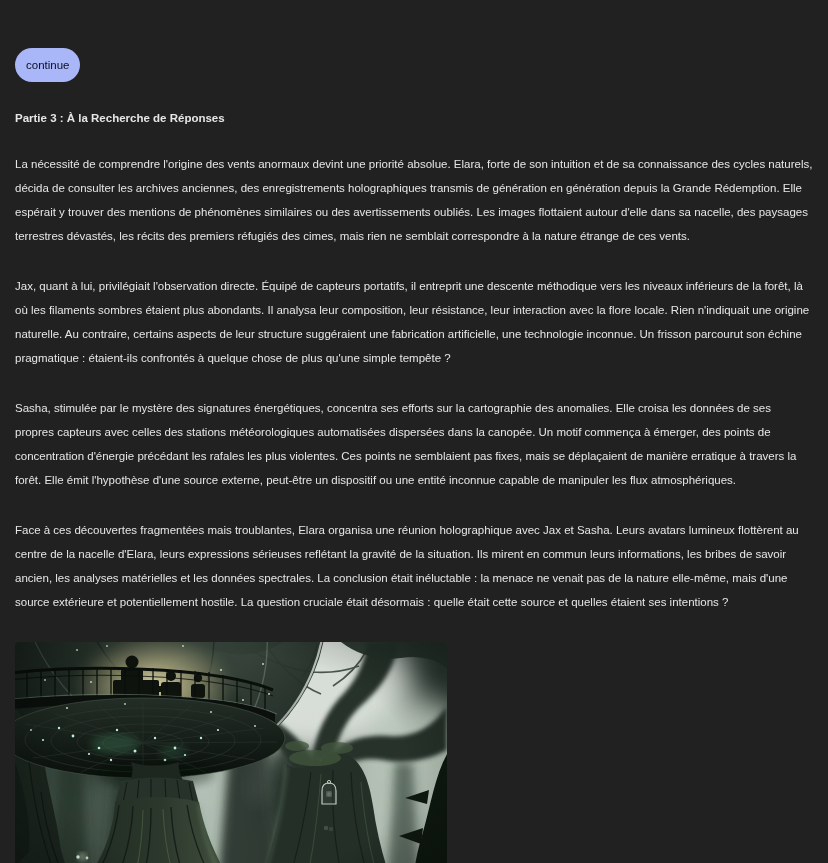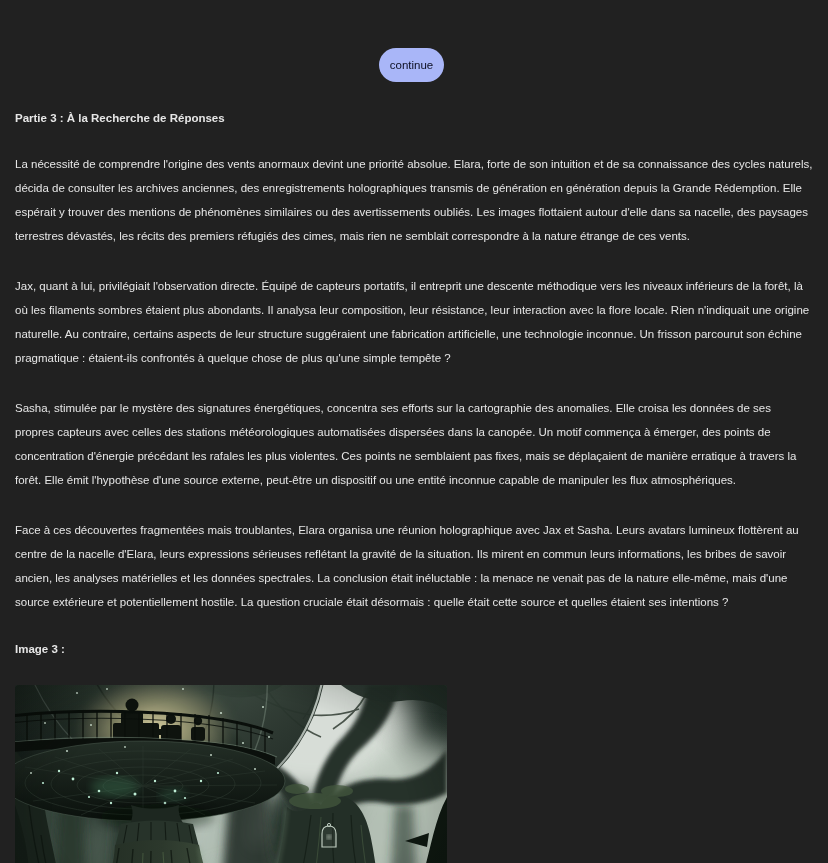--- a/index.html
+++ b/index.html
@@ -7,21 +7,21 @@
   body {
     width: 828px; height: 863px;
     background: #212121;
     overflow: hidden;
     font-family: "Liberation Sans", sans-serif;
     color: #e6e6e6;
     -webkit-font-smoothing: antialiased;
   }
   .chat { padding: 14px 15px 0 15px; }
   .msg { font-size: 11.5px; line-height: 16px; }
-  .bubble-row { display: flex; justify-content: center; margin: 34px 5px 0 0; }
+  .bubble-row { display: flex; justify-content: flex-start; margin: 34px 5px 0 0; }
   .bubble {
     background: #a9b6f8; color: #0d0f23;
     font-size: 11.5px; line-height: 16px;
     padding: 9px 11px; border-radius: 18px;
     user-select: none; cursor: pointer; border: none;
     font-family: "Liberation Sans", sans-serif;
   }
   .heading { font-weight: bold; font-size: 11.5px; line-height: 16px; margin-top: 28px; }
   .para { font-size: 11.5px; line-height: 24px; margin: 26px 0 0 0; }
   .img-label { font-weight: bold; font-size: 11.5px; line-height: 16px; margin-top: 27px; }
@@ -53,21 +53,20 @@
     <button class="bubble">continue</button>
   </div>
 
   <div class="heading">Partie 3 : À la Recherche de Réponses</div>
 
   <p class="para">La nécessité de comprendre l'origine des vents anormaux devint une priorité absolue. Elara, forte de son intuition et de sa connaissance des cycles naturels, décida de consulter les archives anciennes, des enregistrements holographiques transmis de génération en génération depuis la Grande Rédemption. Elle espérait y trouver des mentions de phénomènes similaires ou des avertissements oubliés. Les images flottaient autour d'elle dans sa nacelle, des paysages terrestres dévastés, les récits des premiers réfugiés des cimes, mais rien ne semblait correspondre à la nature étrange de ces vents.</p>
   <p class="para">Jax, quant à lui, privilégiait l'observation directe. Équipé de capteurs portatifs, il entreprit une descente méthodique vers les niveaux inférieurs de la forêt, là où les filaments sombres étaient plus abondants. Il analysa leur composition, leur résistance, leur interaction avec la flore locale. Rien n'indiquait une origine naturelle. Au contraire, certains aspects de leur structure suggéraient une fabrication artificielle, une technologie inconnue. Un frisson parcourut son échine pragmatique : étaient-ils confrontés à quelque chose de plus qu'une simple tempête ?</p>
   <p class="para">Sasha, stimulée par le mystère des signatures énergétiques, concentra ses efforts sur la cartographie des anomalies. Elle croisa les données de ses propres capteurs avec celles des stations météorologiques automatisées dispersées dans la canopée. Un motif commença à émerger, des points de concentration d'énergie précédant les rafales les plus violentes. Ces points ne semblaient pas fixes, mais se déplaçaient de manière erratique à travers la forêt. Elle émit l'hypothèse d'une source externe, peut-être un dispositif ou une entité inconnue capable de manipuler les flux atmosphériques.</p>
   <p class="para">Face à ces découvertes fragmentées mais troublantes, Elara organisa une réunion holographique avec Jax et Sasha. Leurs avatars lumineux flottèrent au centre de la nacelle d'Elara, leurs expressions sérieuses reflétant la gravité de la situation. Ils mirent en commun leurs informations, les bribes de savoir ancien, les analyses matérielles et les données spectrales. La conclusion était inéluctable : la menace ne venait pas de la nature elle-même, mais d'une source extérieure et potentiellement hostile. La question cruciale était désormais : quelle était cette source et quelles étaient ses intentions ?</p>
 
-  <div class="img-label">Image 3 :</div>
 
   <figure class="figure" style="margin-left:0" aria-label="Nacelle vitrée en forme de champignon avec silhouettes à l'intérieur, perchée parmi des arbres géants dans une forêt sombre et brumeuse">
 
     <svg class="scene" viewBox="0 0 432 277" width="432" height="277" aria-hidden="true">
       <defs>
         <linearGradient id="bgG" x1="0" y1="0" x2="0" y2="1">
           <stop offset="0" stop-color="#2c3a33"></stop>
             <stop offset="0.45" stop-color="#2b3931"></stop>
           <stop offset="0.8" stop-color="#1b251e"></stop>
             <stop offset="1" stop-color="#0f1711"></stop>

